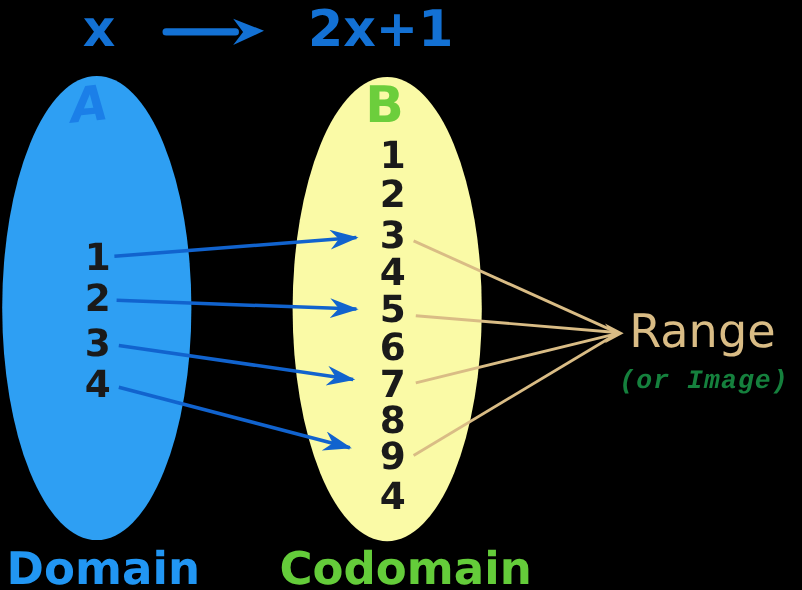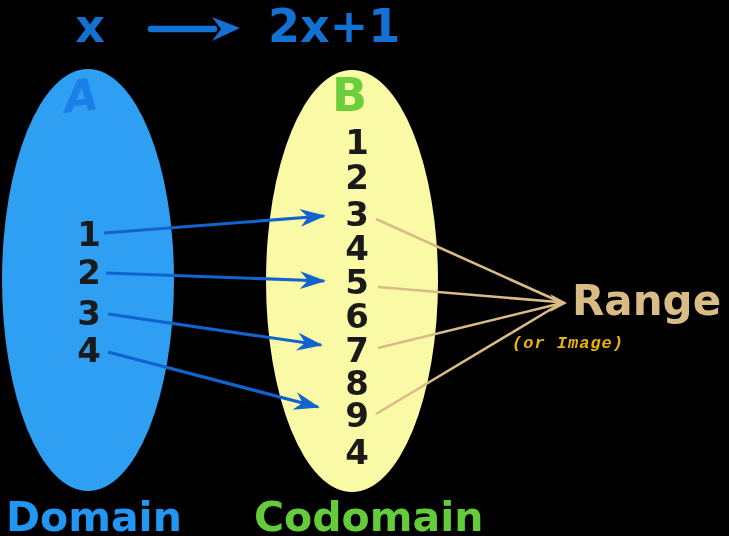--- a/index.html
+++ b/index.html
@@ -4,33 +4,33 @@
 <style>
   html,body{margin:0;padding:0;background:#000;}
   .stage{
     position:relative;width:729px;height:536px;background:#000;
     overflow:hidden;font-family:"DejaVu Sans","Liberation Sans",sans-serif;
   }
   .stage svg{position:absolute;left:0;top:0;}
   .txt{position:absolute;white-space:nowrap;}
   .title-part{top:0;font-size:46px;font-weight:bold;color:#1371D4;line-height:52px;}
   .title-x{left:62px;width:56px;text-align:center;}
-  .title-rhs{left:268px;}
+  .title-rhs{left:280px;}
   .set-label{font-weight:bold;}
   .label-a{left:64px;top:70px;font-size:44px;font-style:italic;color:#1B7FE8;transform:rotate(-6deg);}
   .label-b{left:332px;top:68px;font-size:46px;color:#6CCE3C;}
   .num{position:absolute;font-size:34px;font-weight:bold;color:#1A1A1A;text-align:center;line-height:38px;}
   .num-a{left:67px;width:44px;}
   .num-b{left:329px;width:56px;}
   .caption{top:495px;font-size:41px;font-weight:bold;line-height:44px;}
   .caption-domain{left:6px;color:#2196F3;}
   .caption-codomain{left:254px;color:#64CC3A;}
-  .range-title{left:572px;top:278px;font-size:42px;font-weight:bold;color:#D9BC85;line-height:46px;}
-  .range-sub{left:512px;top:334px;font-size:17px;font-weight:bold;font-style:italic;
-             font-family:"Liberation Mono","DejaVu Sans Mono",monospace;color:#eab308;letter-spacing:1px;}
+  .range-title{left:572px;top:278px;font-size:42px;font-weight:normal;color:#D9BC85;line-height:46px;}
+  .range-sub{left:563px;top:334px;font-size:24px;font-weight:bold;font-style:italic;
+             font-family:"Liberation Mono","DejaVu Sans Mono",monospace;color:#15803d;letter-spacing:1px;}
 </style>
 </head>
 <body>
 
 <div class="stage">
 
   <svg width="729" height="536" viewBox="0 0 729 536">
     <defs>
       <marker id="mblue" markerUnits="userSpaceOnUse" markerWidth="28" markerHeight="20" refX="24" refY="9" orient="auto">
         <path d="M0,0 L26,9 L0,18 L8,9 Z" fill="#1163CE"></path>

